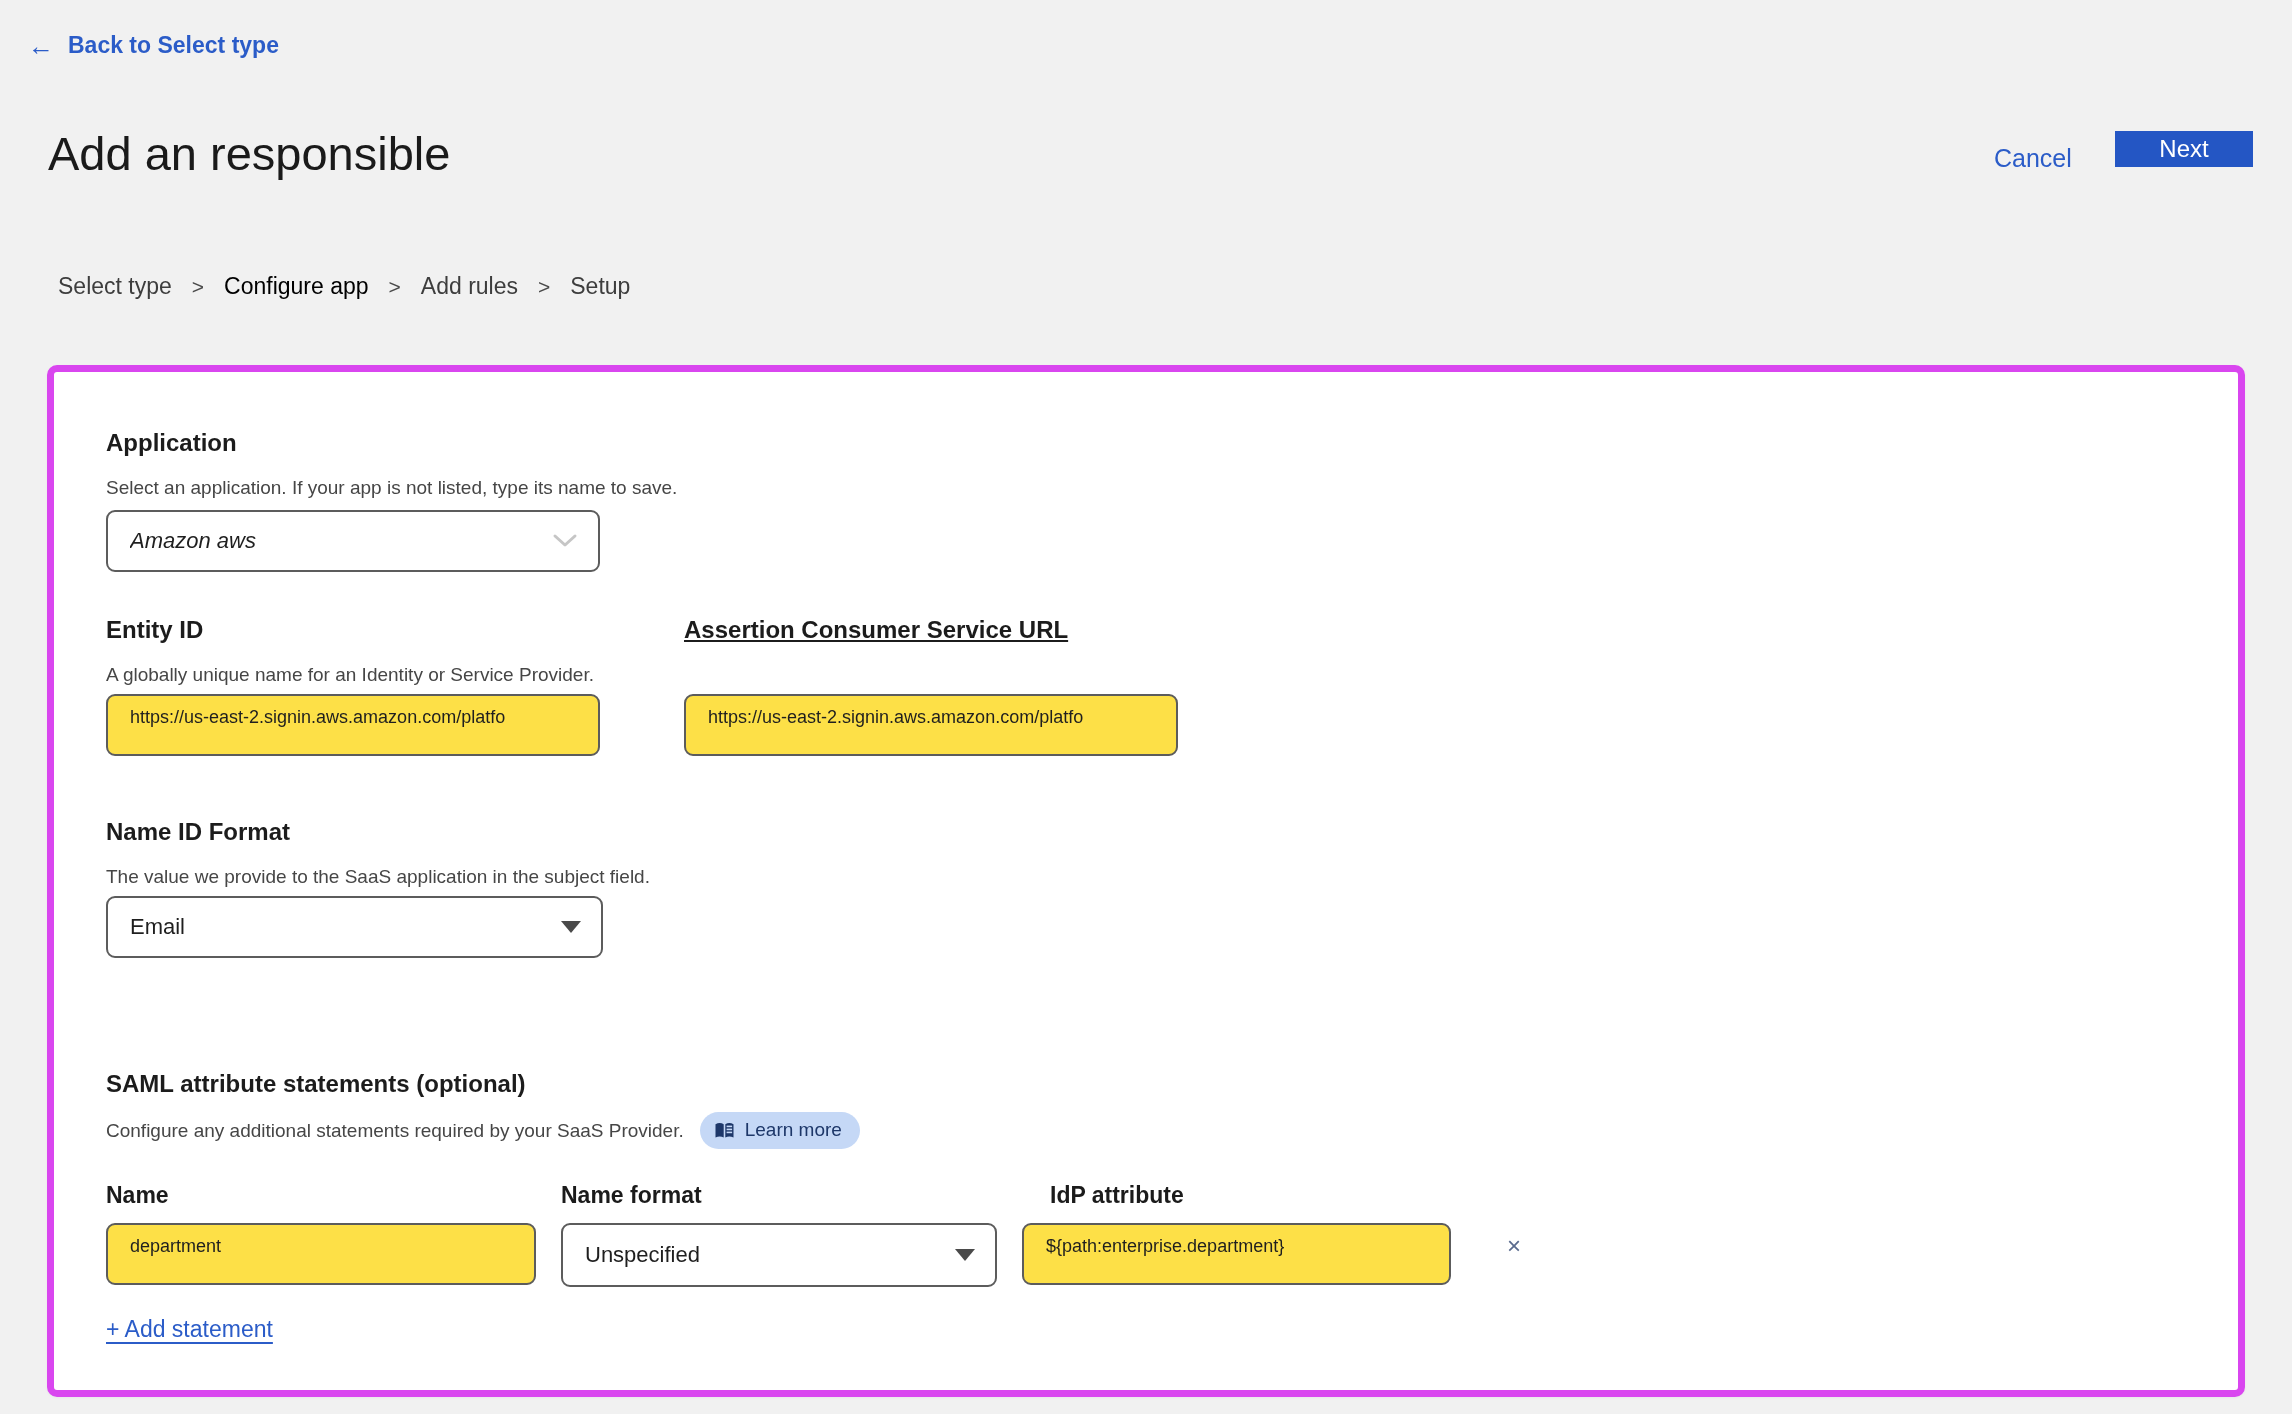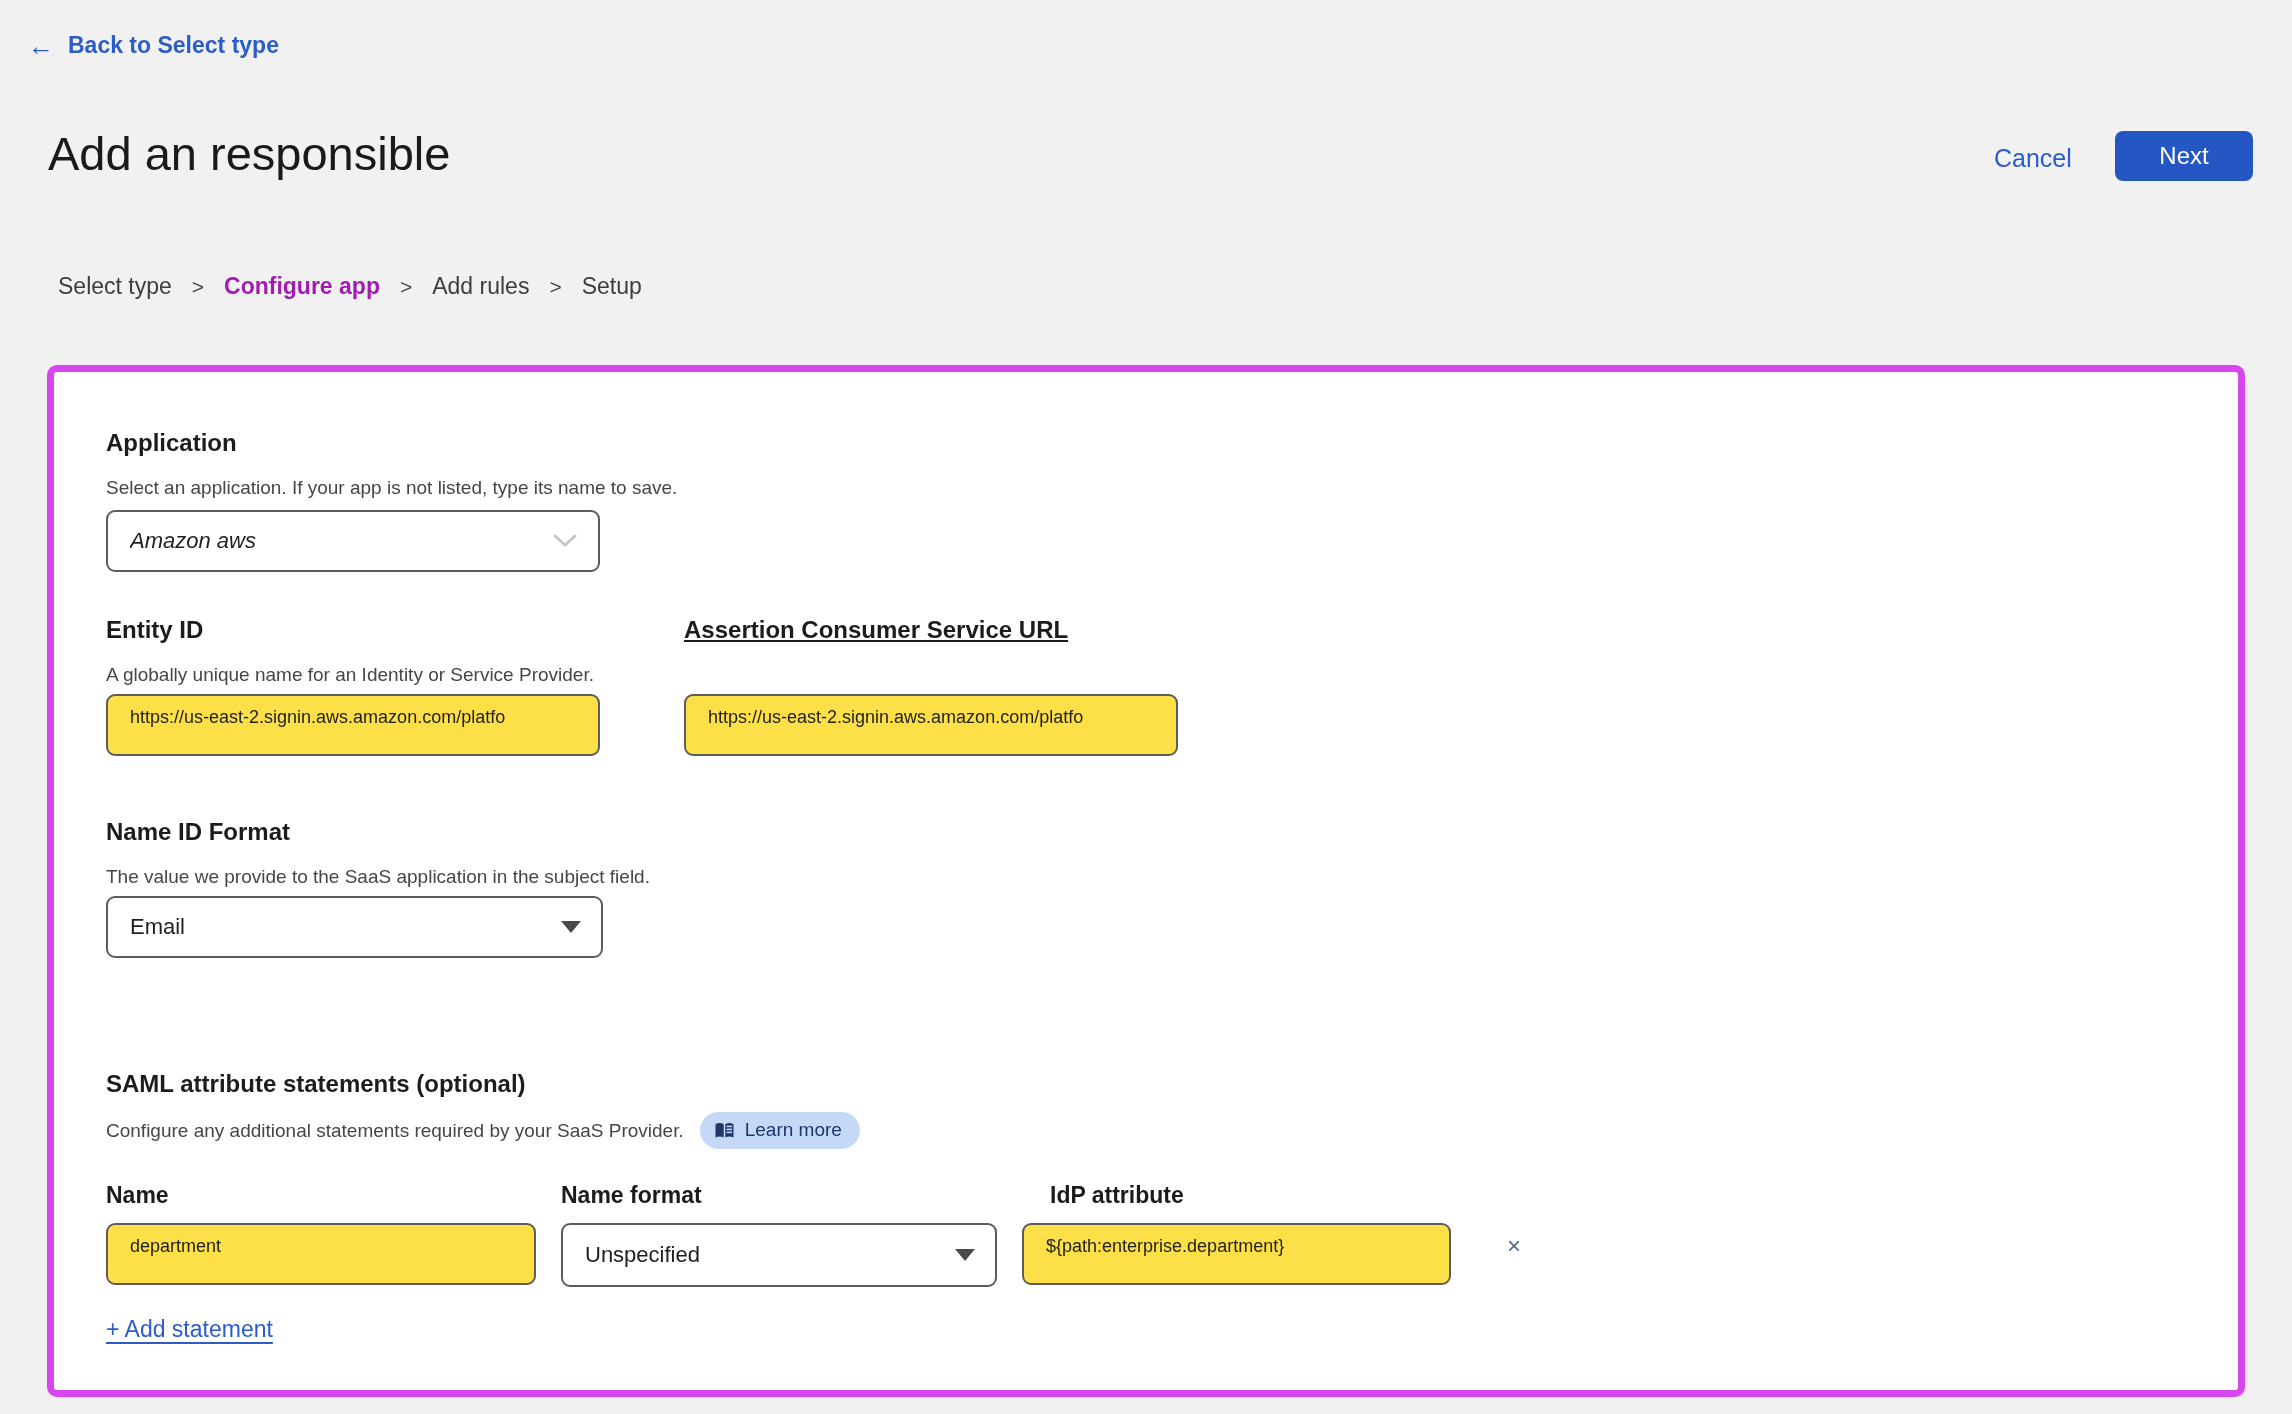--- a/index.html
+++ b/index.html
@@ -22,36 +22,36 @@
   .page-title {
     position: absolute; left: 48px; top: 126px;
     font-size: 47px; font-weight: 400; color: #1a1a1a;
   }
   .cancel-link {
     position: absolute; left: 1994px; top: 144px;
     color: #2b5cc8; font-size: 25px; cursor: pointer;
   }
   .next-button {
     position: absolute; left: 2115px; top: 131px;
-    width: 138px; height: 50px;
+    width: 138px; height: 36px;
     background: #2456c4; color: #ffffff;
-    border: none; border-radius: 8px;
+    border: none; border-radius: 0;
     font-family: "Liberation Sans", sans-serif;
     font-size: 24px; cursor: pointer;
     display: flex; align-items: center; justify-content: center;
   }
 
   
   .breadcrumb {
     position: absolute; left: 58px; top: 273px;
     display: flex; align-items: center; gap: 20px;
     font-size: 23px; color: #3d3d3d;
   }
   .breadcrumb .sep { color: #4a4a4a; font-size: 21px; }
-  .breadcrumb .step.active { font-weight: bold; color: #a21caf; }
+  .breadcrumb .step.active { font-weight: normal; color: #000000; }
 
   
   .card {
     position: absolute; left: 47px; top: 365px;
     width: 2198px; height: 1032px;
     background: #ffffff;
     border: 7px solid #d946ef;
     border-radius: 10px;
     box-shadow: 0 1px 3px rgba(0,0,0,0.04);
   }

